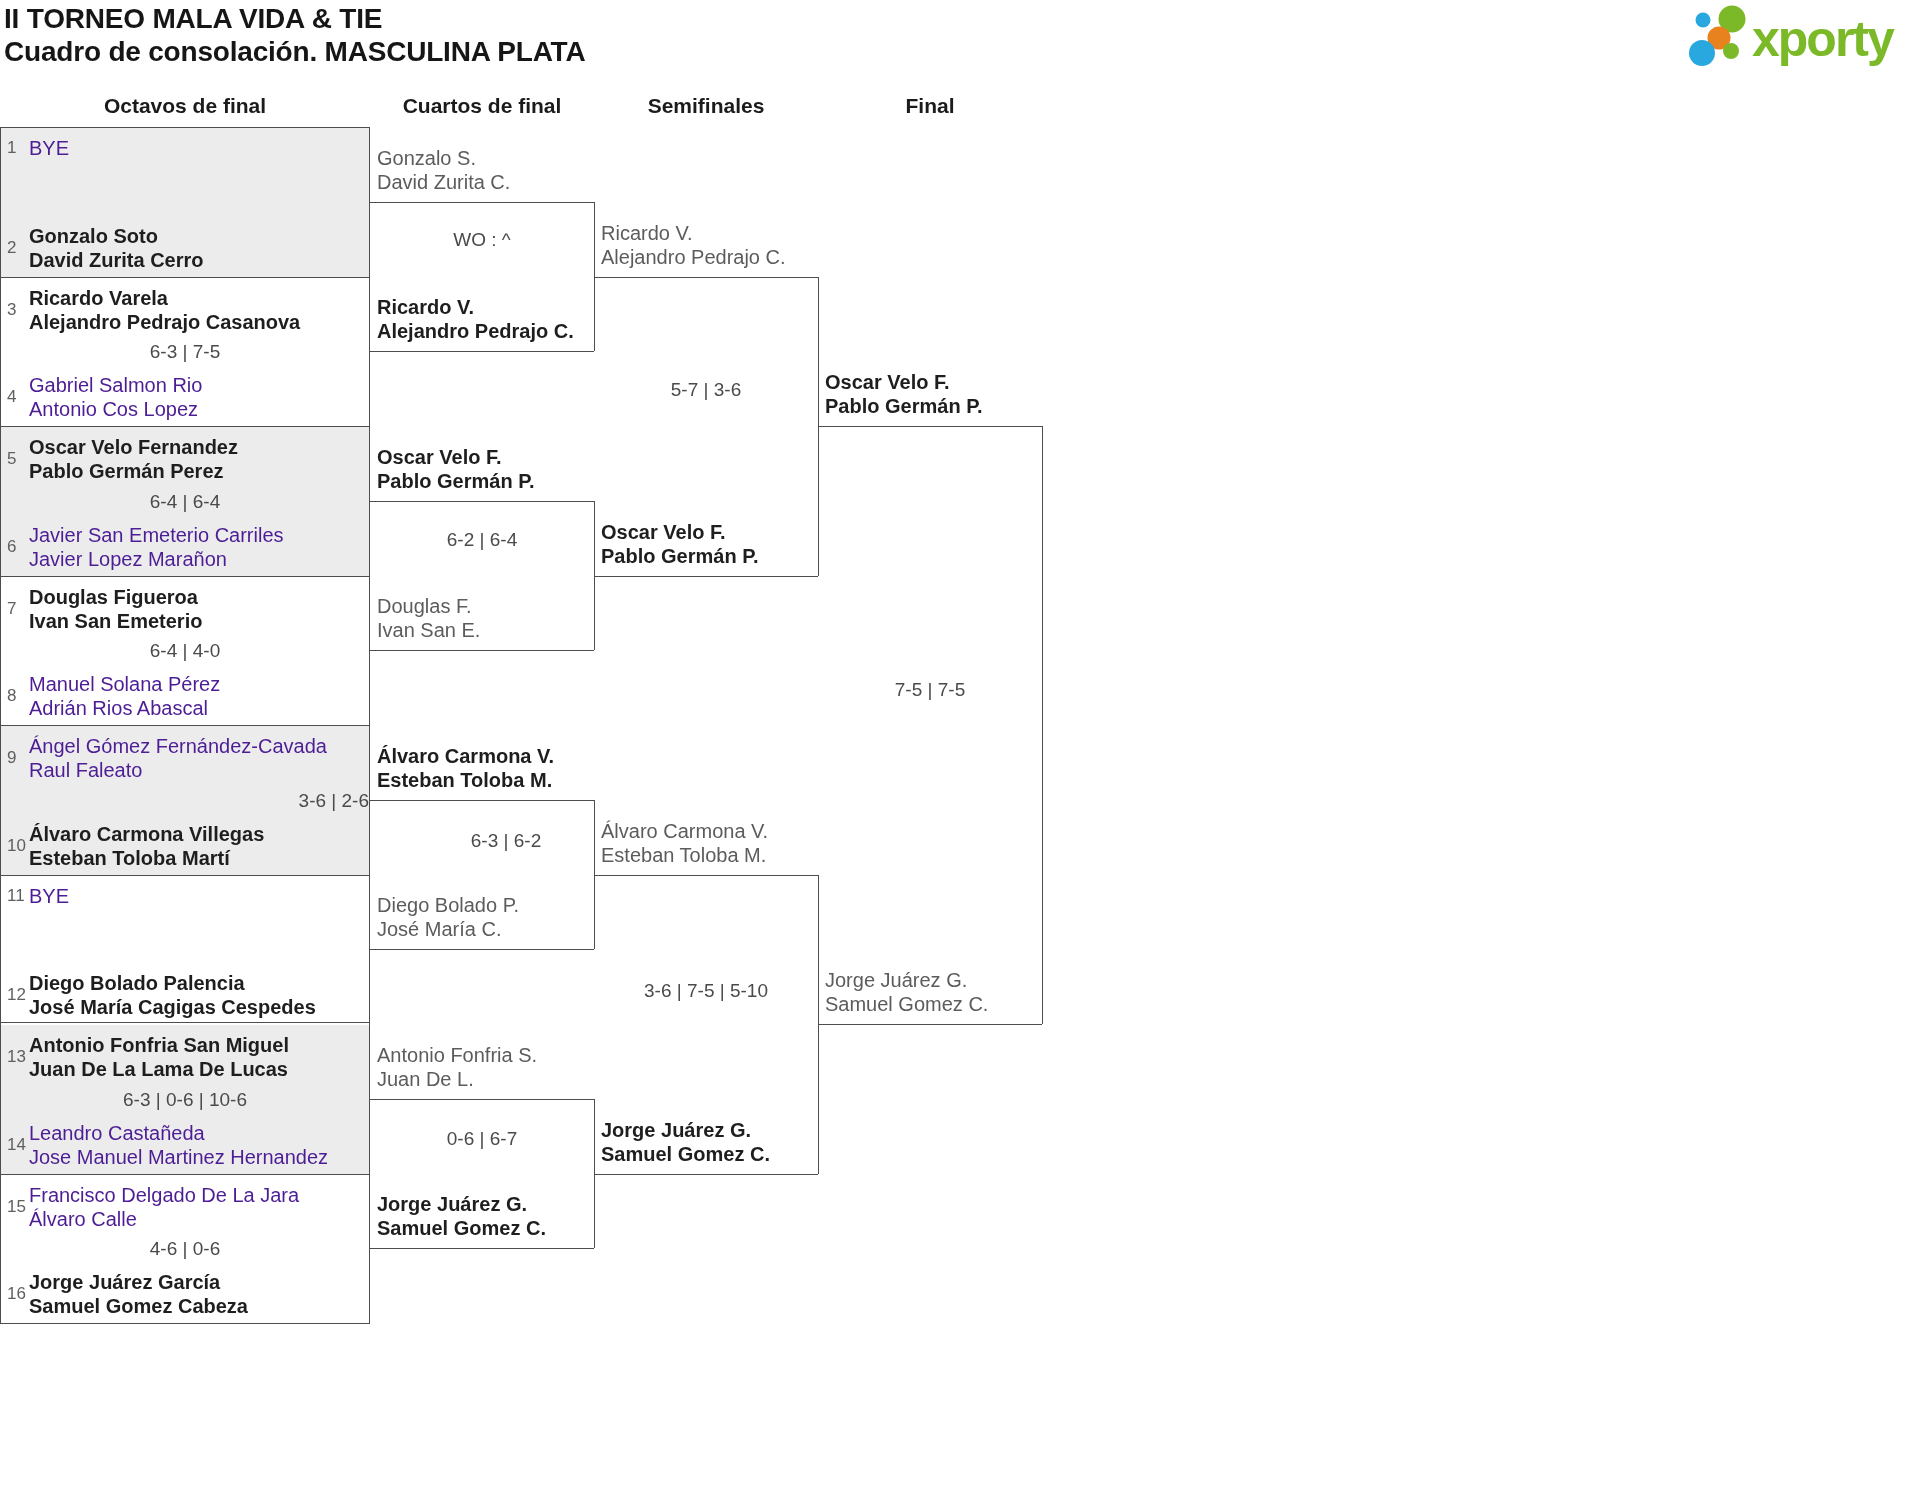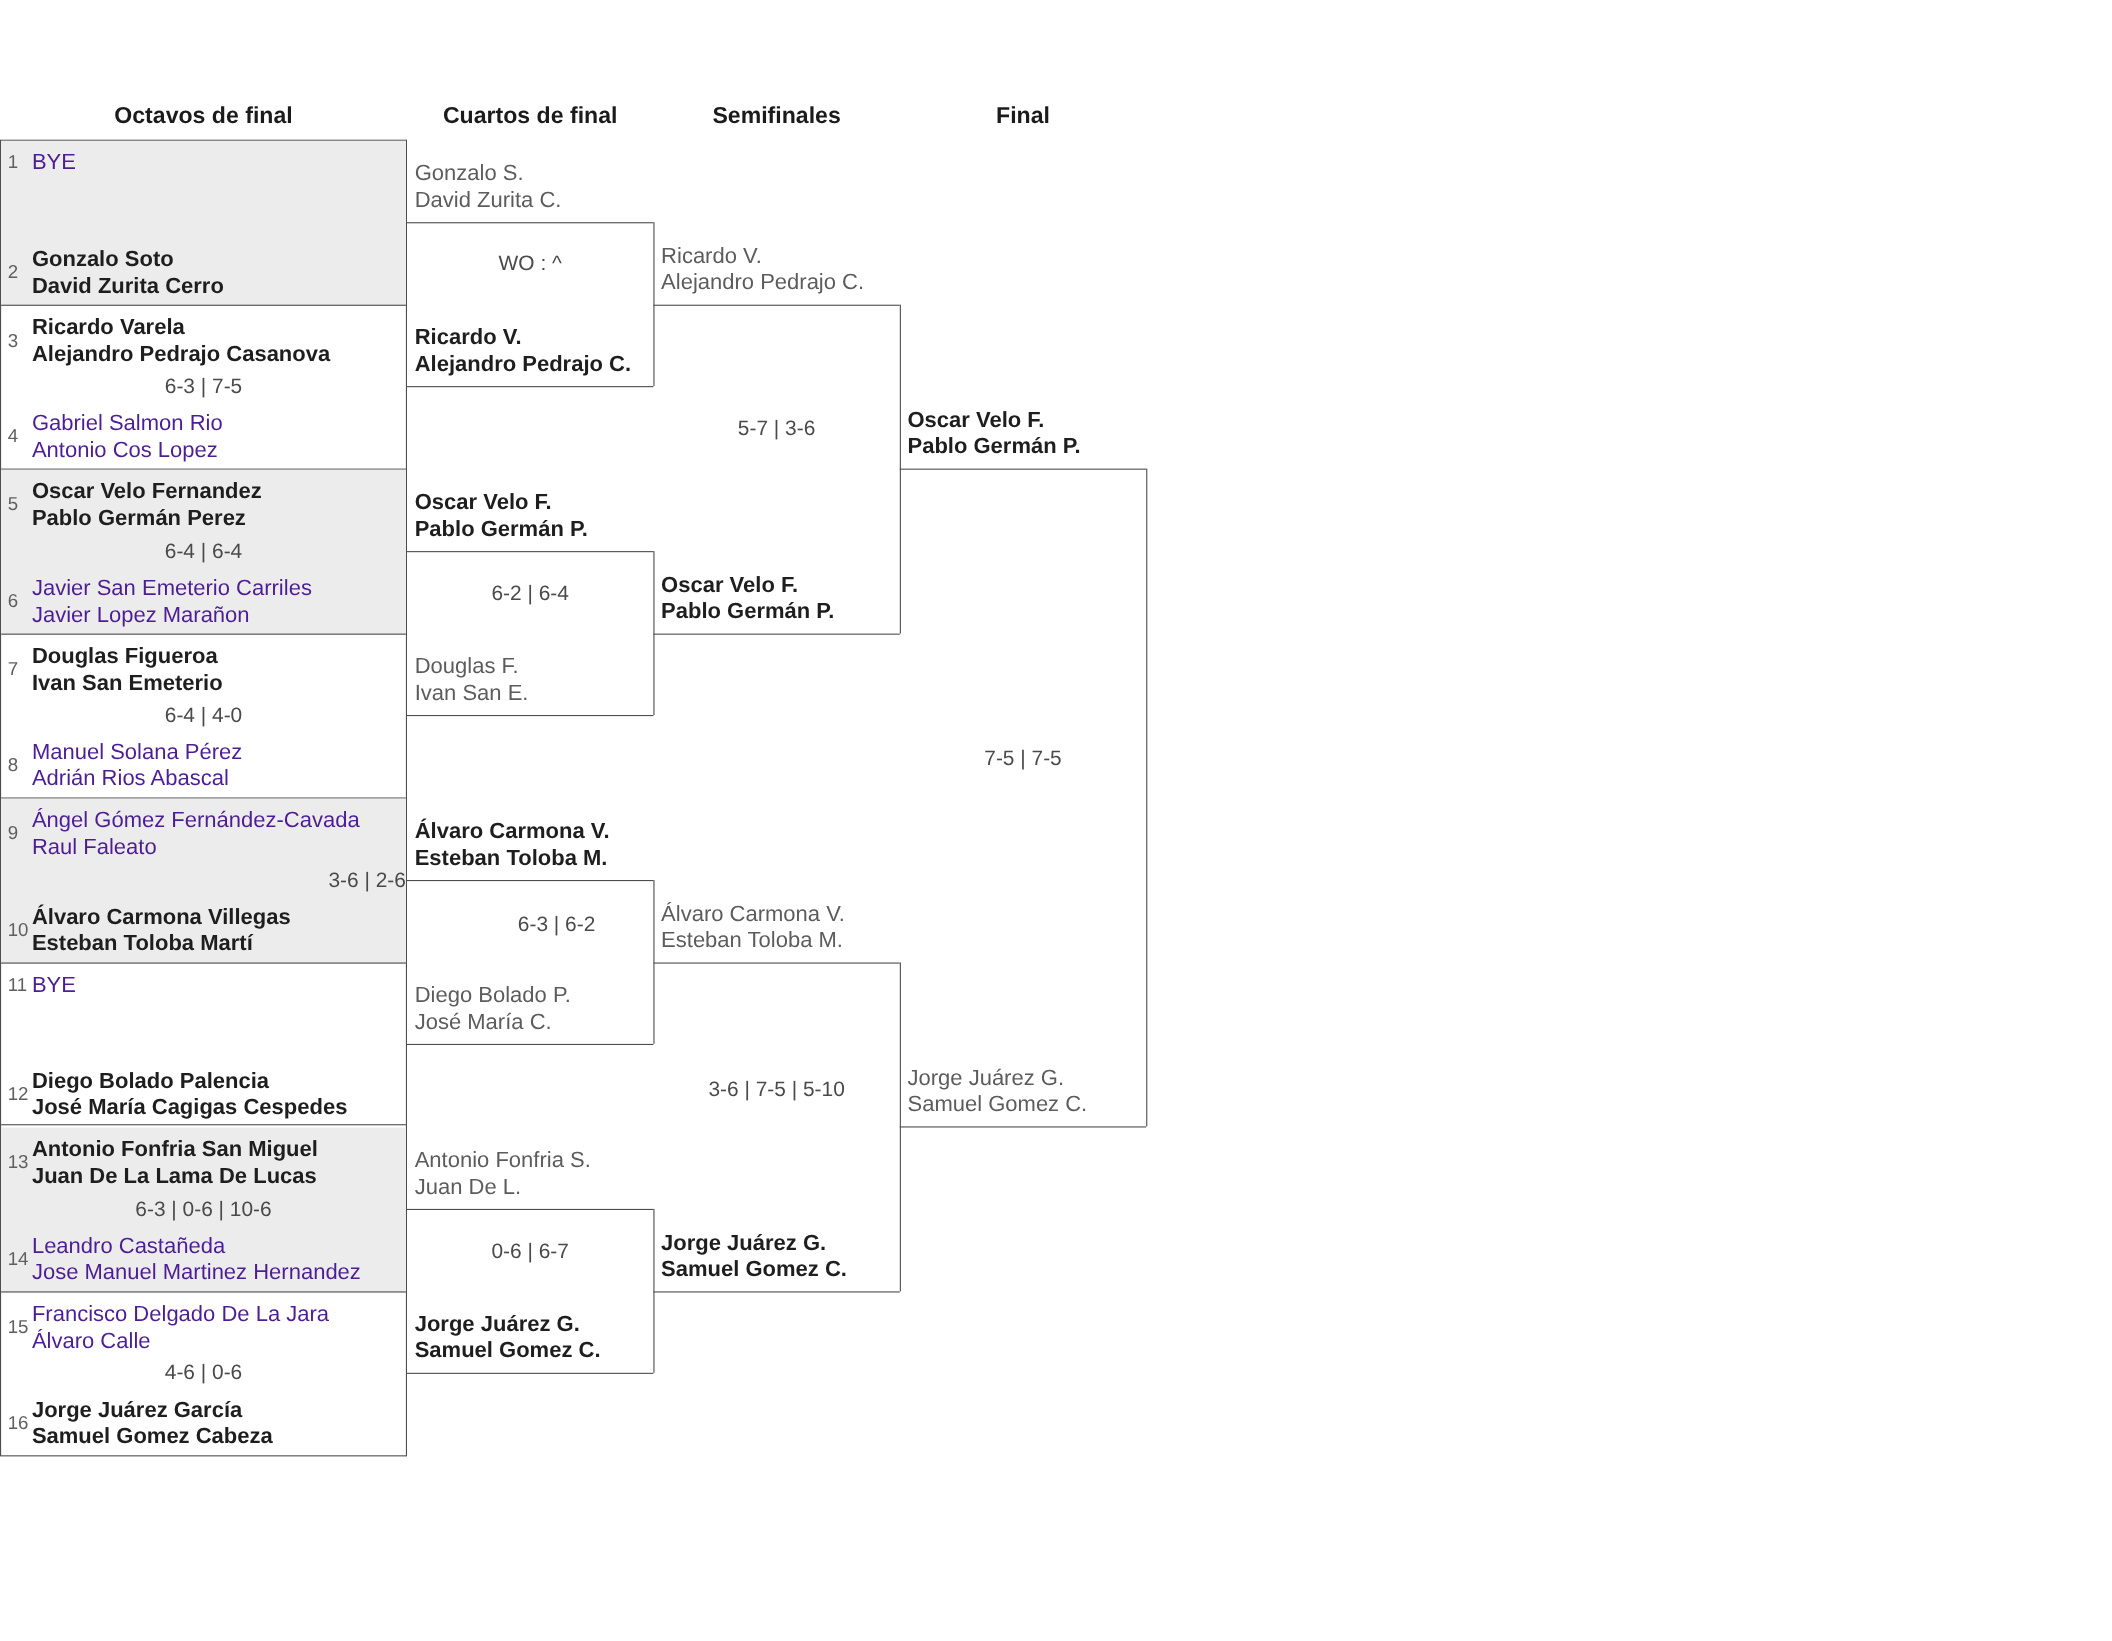--- a/index.html
+++ b/index.html
@@ -28,21 +28,35 @@
   .adv-label{position:absolute;width:214px;font-size:20px;line-height:24px;}
   .adv-label span{display:block;white-space:nowrap;}
   .adv-label.winner{font-weight:700;color:#1e1e1e;}
   .adv-label.loser{font-weight:400;color:#5c5c5c;}
 </style>
 </head>
 <body>
 
 <div class="page">
 
-
+  <div class="title-block">
+    <div class="title-line">II TORNEO MALA VIDA &amp; TIE</div>
+    <div class="title-line">Cuadro de consolación. MASCULINA PLATA</div>
+  </div>
+
+  <div class="logo">
+    <svg class="logo-dots" width="64" height="70" viewBox="0 0 64 70">
+      <circle cx="17" cy="18" r="7.5" fill="#29a8e0"></circle>
+      <circle cx="46" cy="17" r="13.5" fill="#7cb928"></circle>
+      <circle cx="33" cy="36" r="11.5" fill="#e8821f"></circle>
+      <circle cx="16" cy="51" r="13" fill="#29a8e0"></circle>
+      <circle cx="45" cy="49" r="8" fill="#7cb928"></circle>
+    </svg>
+    <span class="logo-word" style="color:#7cb928;">xporty</span>
+  </div>
 
   <div id="bracket">
       <div class="round-header" style="left: 55px;">Octavos de final</div>
       <div class="round-header" style="left: 352px;">Cuartos de final</div>
       <div class="round-header" style="left: 576px;">Semifinales</div>
       <div class="round-header" style="left: 800px;">Final</div>
       <div class="oct-box">
         <div class="oct-match shaded divider" style="top: 0px; height: 149.5px;">
           <div class="team-row loser" style="top: 8px;">
             <div class="slot-num">1</div>

